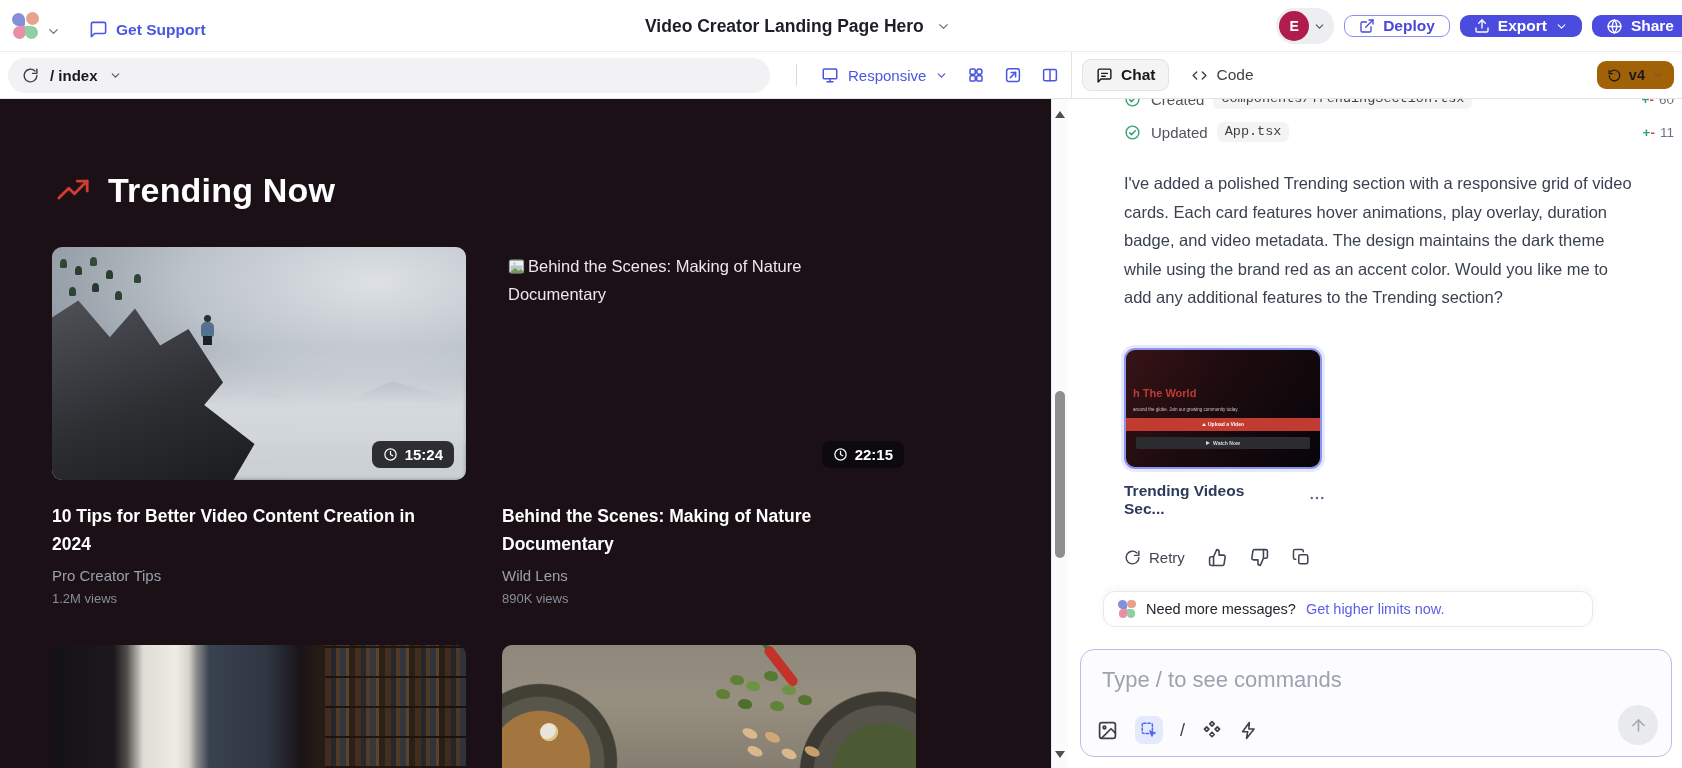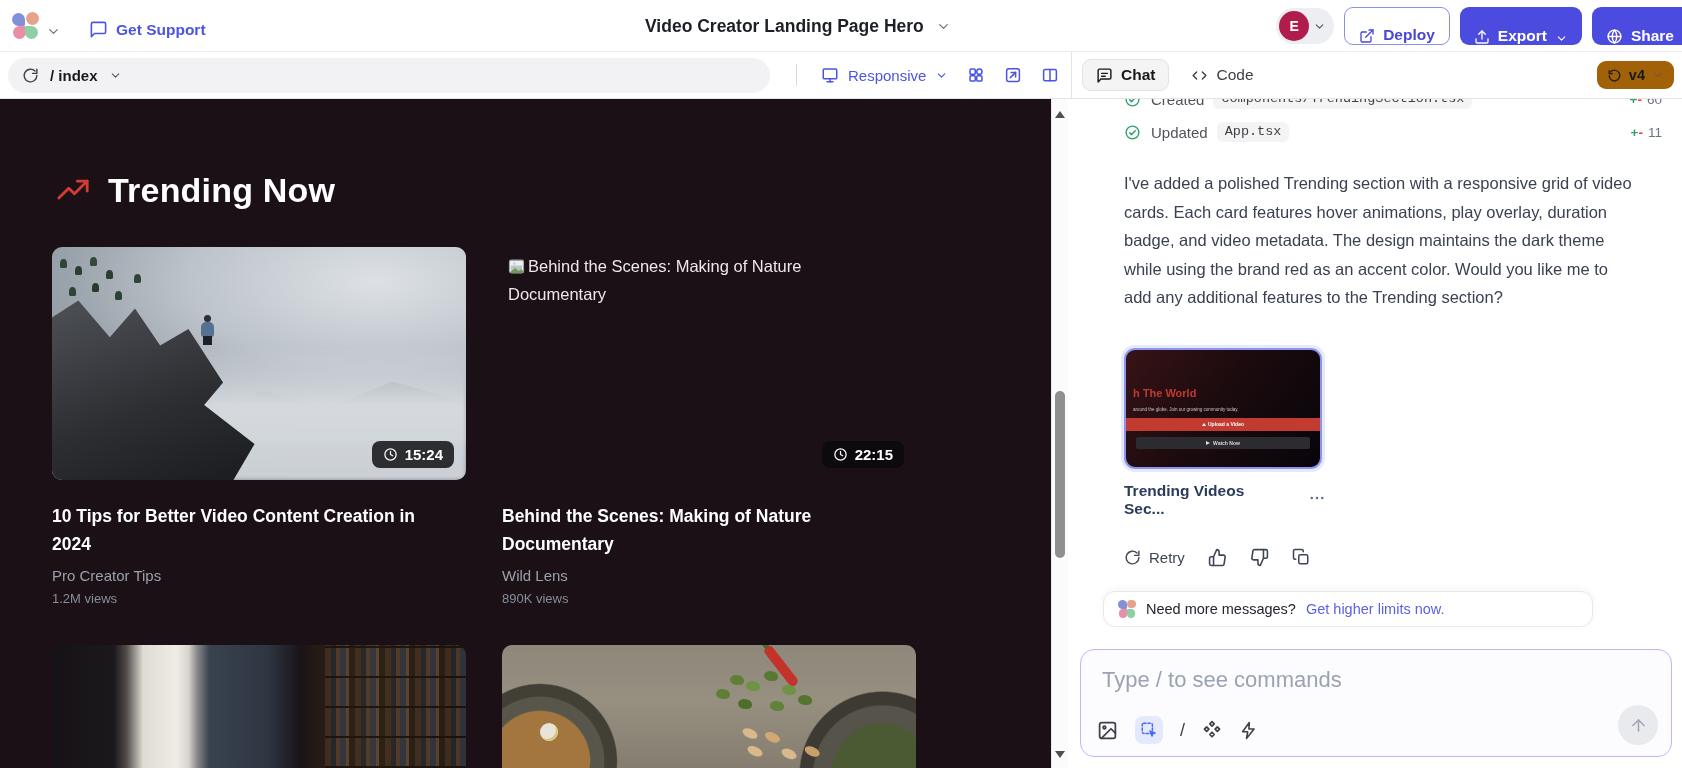--- a/index.html
+++ b/index.html
@@ -18,21 +18,21 @@
   .logo .l2 { right:0; top:0; background:#e5a38b; border-radius:50%; }
   .logo .l3 { left:4%; bottom:0; background:#e98fa5; border-radius:55% 15% 55% 55%; }
   .logo .l4 { right:4%; bottom:0; background:#8ecfa4; border-radius:15% 55% 55% 55%; }
   .logo-chev { color:#6b7280; margin-left:7px; }
   .support { display:flex; align-items:center; gap:8px; color:#4a55e1; font-size:15.5px; font-weight:600; margin-left:28px; cursor:pointer; }
   .tb-center { position:absolute; left:645px; top:0; height:52px; display:flex; align-items:center; gap:12px; }
   .proj-title { font-size:17.5px; font-weight:700; color:#1c1f26; }
   .tb-right { position:absolute; right:0; top:0; height:52px; display:flex; align-items:center; gap:10px; }
   .avatar-pill { display:flex; align-items:center; gap:4px; background:#eceef1; border-radius:999px; padding:3px 8px 3px 3px; cursor:pointer; }
   .avatar { width:30px; height:30px; border-radius:50%; background:#b01d4d; color:#fff; font-size:14px; font-weight:700; display:flex; align-items:center; justify-content:center; }
-  .btn { display:flex; align-items:flex-end; gap:8px; height:38px; border-radius:9px; font-size:15.5px; font-weight:600; padding:0 14px; cursor:pointer; }
+  .btn { display:flex; align-items:center; gap:8px; height:22px; border-radius:9px; font-size:15.5px; font-weight:600; padding:0 14px; cursor:pointer; }
   .btn.outline { background:#fff; border:1px solid #8a8ff0; color:#4a47d6; }
   .btn.solid { background:#4b4be0; color:#fff; border:none; }
   .btn.share { margin-right:-12px; padding-right:20px; }
 
   
   .toolbar { height:47px; display:flex; border-bottom:1px solid #e4e4e7; background:#fff; }
   .tl-left { width:1071px; flex:0 0 auto; display:flex; align-items:center; }
   .urlbar { margin-left:8px; width:762px; height:35px; background:#f2f2f4; border-radius:18px; display:flex; align-items:center; padding:0 14px; gap:11px; }
   .urlbar .path { font-size:15px; font-weight:600; color:#18181b; }
   .vdiv { width:1px; height:22px; background:#d9d9de; margin-left:26px; }
@@ -92,21 +92,21 @@
   .chili::before { content:""; position:absolute; left:-7px; top:2px; width:9px; height:5px; background:#51682c; border-radius:3px; }
   .cashews { position:absolute; left:58%; top:84px; width:16px; height:9px; border-radius:50%; background:#d9b88b; transform:rotate(25deg); box-shadow:22px -6px 0 #cfa874, 44px 2px 0 #d9b88b, 64px -10px 0 #c89f6b, 12px 14px 0 #d9b88b; }
 
   
   .pv-scrollbar { width:17px; background:#fbfbfb; border-left:1px solid #ebebee; position:relative; flex:0 0 auto; }
   .tri-up { position:absolute; top:12px; left:3px; width:0; height:0; border-left:5px solid transparent; border-right:5px solid transparent; border-bottom:7px solid #4f4f52; cursor:pointer; }
   .tri-down { position:absolute; bottom:10px; left:3px; width:0; height:0; border-left:5px solid transparent; border-right:5px solid transparent; border-top:7px solid #4f4f52; cursor:pointer; }
   .sb-thumb { position:absolute; top:292px; left:3px; width:10px; height:167px; border-radius:6px; background:#8f8f92; cursor:grab; }
 
   
-  .chat { flex:1; background:#fff; position:relative; overflow:hidden; padding:0 20px 0 56px; }
+  .chat { flex:1; background:#fff; position:relative; overflow:hidden; padding:0 8px 0 56px; }
   .chip-row { display:flex; align-items:center; height:26px; margin-bottom:7px; }
   .chip-row.first { margin-top:-13px; }
   .chk { color:#2fa36b; flex:0 0 auto; }
   .chip-action { margin-left:10px; font-size:15px; color:#52525b; }
   .chip-file { margin-left:9px; background:#f4f4f5; border-radius:6px; padding:2px 8px 3px; font-family:"Liberation Mono","DejaVu Sans Mono",monospace; font-size:13.5px; color:#3f3f46; }
   .diff { margin-left:auto; font-size:13.5px; font-weight:700; display:flex; align-items:center; }
   .diff .p { color:#2fa36b; } .diff .m { color:#e0443a; } .diff .c { color:#6b7280; margin-left:5px; font-weight:500; }
 
   .msg { margin-top:24px; width:508px; font-size:16.5px; line-height:28.5px; color:#3a4150; }
 

